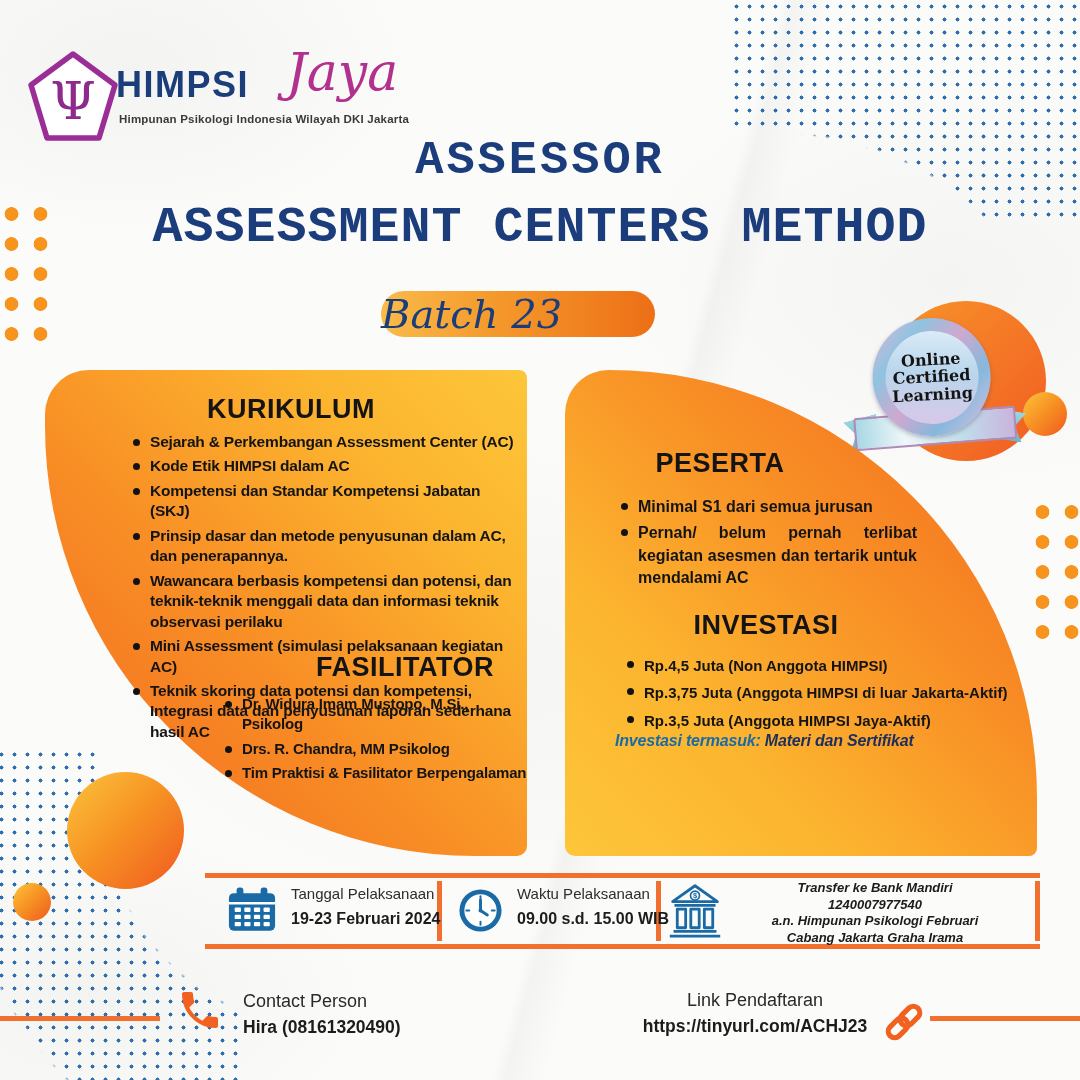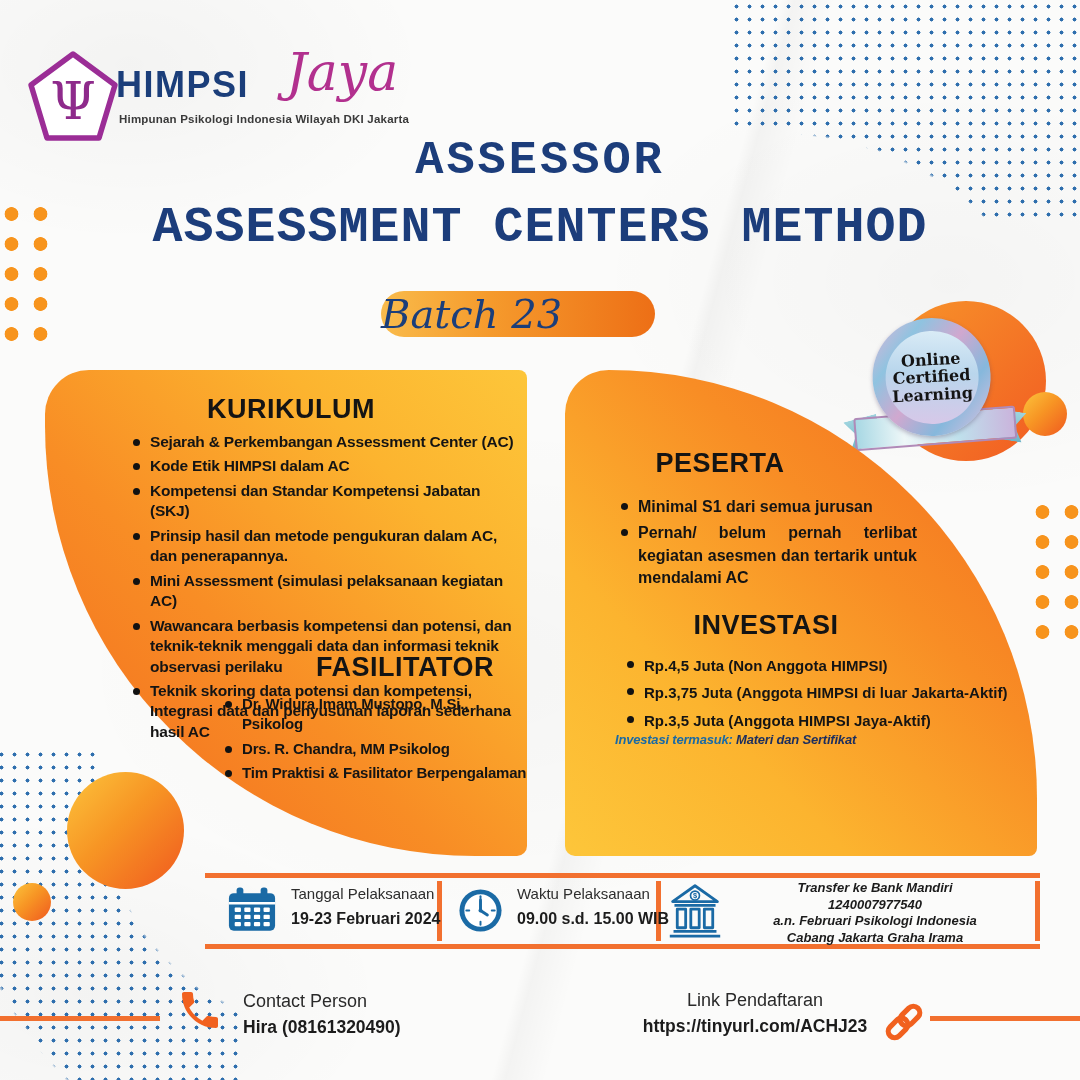--- a/index.html
+++ b/index.html
@@ -65,21 +65,21 @@
   ul.blist li{position:relative;padding-left:21px;margin-bottom:4px;}
   ul.blist li::before{content:"";position:absolute;left:4px;top:7px;width:7px;height:7px;border-radius:50%;background:#121212;}
   .kur-h{left:0;top:24px;width:482px;padding-left:10px;box-sizing:border-box;}
   .kur-list{left:84px;top:62px;width:386px;font-size:15.5px;line-height:1.32;letter-spacing:-.2px;}
   .fas-h{left:160px;top:282px;width:400px;}
   .fas-list{left:176px;top:324px;width:312px;font-size:15px;line-height:1.35;letter-spacing:-.2px;}
   .pes-h{left:0;top:78px;width:310px;}
   .pes-list{left:52px;top:126px;width:300px;font-size:16px;line-height:1.4;text-align:justify;}
   .inv-h{left:60px;top:240px;width:282px;}
   .inv-list{left:58px;top:284px;width:400px;font-size:15px;line-height:1.55;white-space:nowrap;}
-  .inv-note{position:absolute;left:50px;top:362px;font-size:13px;font-weight:bold;font-style:italic;letter-spacing:-.2px;}
+  .inv-note{position:absolute;left:50px;top:362px;font-size:16px;font-weight:bold;font-style:italic;letter-spacing:-.2px;}
   .inv-note .nl{color:#1a6aa5;} .inv-note .nv{color:#1c2e5e;}
 
   
   .medal{left:856px;top:318px;width:154px;height:134px;transform:rotate(-3deg);}
   .medal-tail{position:absolute;top:96px;width:34px;height:30px;background:linear-gradient(180deg,#9fd4de,#6fb4c8);}
   .mt-l{left:-12px;transform:rotate(-12deg);clip-path:polygon(0 0,100% 0,100% 100%,0 100%,28% 50%);}
   .mt-r{right:-12px;transform:rotate(12deg);clip-path:polygon(0 0,100% 0,72% 50%,100% 100%,0 100%);}
   .medal-ring{position:absolute;left:17px;top:0;width:118px;height:118px;border-radius:50%;
     background:linear-gradient(130deg,#e6b4d7 0%,#8fc3e0 25%,#d0a8cf 48%,#86b8dc 72%,#e3c1e0 100%);
     display:flex;align-items:center;justify-content:center;box-shadow:0 2px 4px rgba(80,60,100,.35);}
@@ -153,23 +153,23 @@
       </div>
     </div>
   </div>
 
   <div class="panel panel-left">
     <div class="ph kur-h">KURIKULUM</div>
     <ul class="blist kur-list">
         <li>Sejarah &amp; Perkembangan Assessment Center (AC)</li>
         <li>Kode Etik HIMPSI dalam AC</li>
         <li>Kompetensi dan Standar Kompetensi Jabatan (SKJ)</li>
-        <li>Prinsip hasil dan metode pengukuran dalam AC, dan penerapannya.</li>
+        <li>Prinsip dasar dan metode penyusunan dalam AC, dan penerapannya.</li>
+        <li>Wawancara berbasis kompetensi dan potensi, dan teknik-teknik menggali data dan informasi teknik observasi perilaku</li>
         <li>Mini Assessment (simulasi pelaksanaan kegiatan AC)</li>
-        <li>Wawancara berbasis kompetensi dan potensi, dan teknik-teknik menggali data dan informasi teknik observasi perilaku</li>
         <li>Teknik skoring data potensi dan kompetensi, Integrasi data dan penyusunan laporan sederhana hasil AC</li>
       </ul>
     <div class="ph fas-h">FASILITATOR</div>
     <ul class="blist fas-list">
         <li>Dr. Widura Imam Mustopo, M.Si., Psikolog</li>
         <li>Drs. R. Chandra, MM Psikolog</li>
         <li>Tim Praktisi &amp; Fasilitator Berpengalaman</li>
       </ul>
   </div>
 
@@ -253,21 +253,21 @@
           <line x1="9" y1="53" x2="55" y2="53"></line>
           <line x1="5" y1="58" x2="59" y2="58"></line>
         </g>
         <circle cx="32" cy="14.5" r="4.8" fill="none" stroke="#1a6aa5" stroke-width="1.8"></circle>
         <text x="32" y="17.5" text-anchor="middle" font-size="8" font-weight="bold" fill="#1a6aa5">$</text>
       </svg>
     </div>
     <div class="bank-text">
       <div>Transfer ke Bank Mandiri</div>
       <div>1240007977540</div>
-      <div>a.n. Februari Psikologi Indonesia</div>
+      <div>a.n. Himpunan Psikologi Februari</div>
       <div>Cabang Jakarta Graha Irama</div>
     </div>
   </div>
 
   <div class="abs" style="left:176px;top:986px;">
     <svg width="48" height="48" viewBox="0 0 24 24">
       <path fill="#f1611f" d="M6.62 10.79c1.44 2.83 3.76 5.14 6.59 6.59l2.2-2.2c.27-.27.67-.36 1.02-.24 1.12.37 2.33.57 3.57.57.55 0 1 .45 1 1V20c0 .55-.45 1-1 1-9.39 0-17-7.61-17-17 0-.55.45-1 1-1h3.5c.55 0 1 .45 1 1 0 1.25.2 2.45.57 3.57.11.35.03.74-.24 1.02l-2.21 2.2z"></path>
     </svg>
   </div>
   <div class="abs ft-label" style="left:243px;top:991px;">Contact Person</div>

